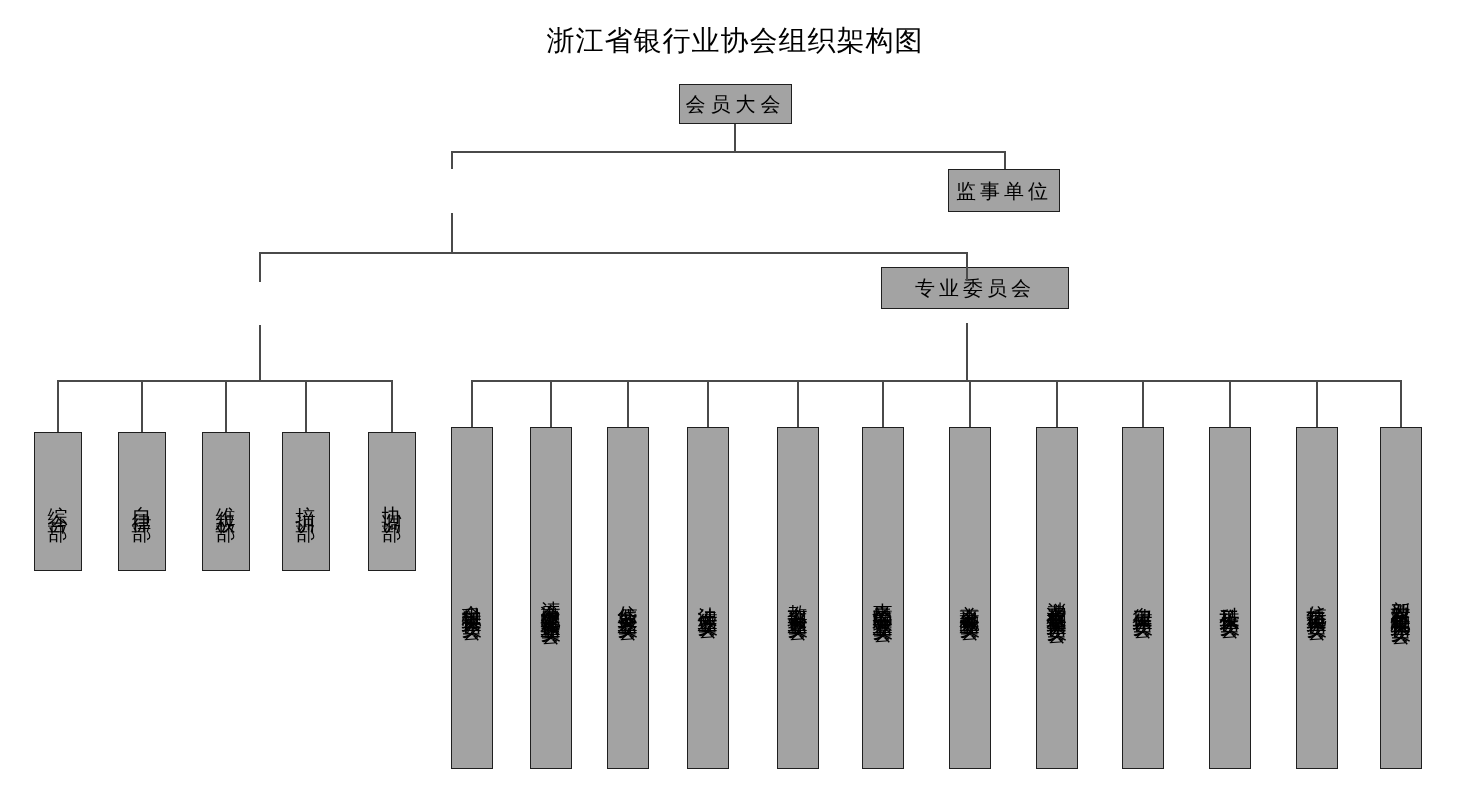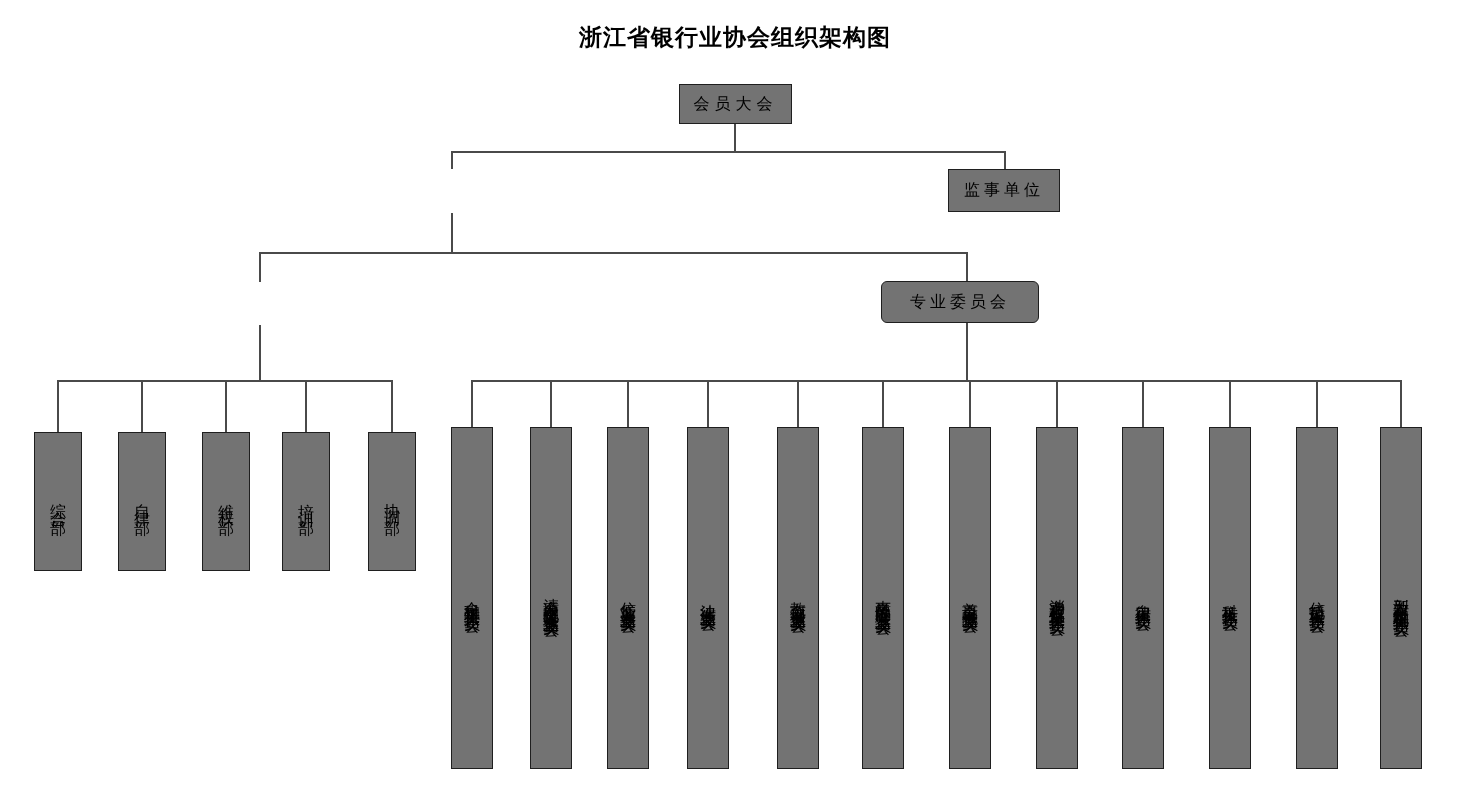--- a/index.html
+++ b/index.html
@@ -16,33 +16,33 @@
     color: #000000;
     overflow: hidden;
   }
   .title {
     position: absolute;
     top: 22px;
     left: 0;
     width: 100%;
     margin: 0;
     text-align: center;
-    font-size: 23px;
-    font-weight: bold;
+    font-size: 28px;
+    font-weight: normal;
     letter-spacing: 1px;
   }
   .box {
     position: absolute;
     box-sizing: border-box;
-    background: #737373;
+    background: #a3a3a3;
     border: 1.5px solid #1f1f1f;
     display: flex;
     align-items: center;
     justify-content: center;
-    font-size: 16px;
+    font-size: 20px;
     line-height: 1;
   }
   .hbox span {
     white-space: nowrap;
   }
   .vbox span {
     writing-mode: vertical-rl;
     text-orientation: upright;
     white-space: nowrap;
   }
@@ -60,25 +60,25 @@
 <body>
 
 <div class="canvas">
 
   <h1 class="title">浙江省银行业协会组织架构图</h1>
 
   <div class="box hbox ls5" style="left:679px; top:84px; width:113px; height:40px;">
     <span>会员大会</span>
   </div>
 
-  <div class="box hbox ls4" style="left:948px; top:169px; width:112px; height:43px;font-family:Liberation Mono, monospace;">
+  <div class="box hbox ls4" style="left:948px; top:169px; width:112px; height:43px;">
     <span>监事单位</span>
   </div>
 
-  <div class="box hbox ls4" style="left:881px; top:281px; width:158px; height:42px;border-radius:6px;">
+  <div class="box hbox ls4" style="left:881px; top:267px; width:188px; height:42px;">
     <span>专业委员会</span>
   </div>
 
   <div class="box vbox dept" style="left:34px;  top:432px; width:48px; height:139px;">
     <span>综合部</span>
   </div>
   <div class="box vbox dept" style="left:118px; top:432px; width:48px; height:139px;">
     <span>自律部</span>
   </div>
   <div class="box vbox dept" style="left:202px; top:432px; width:48px; height:139px;">

